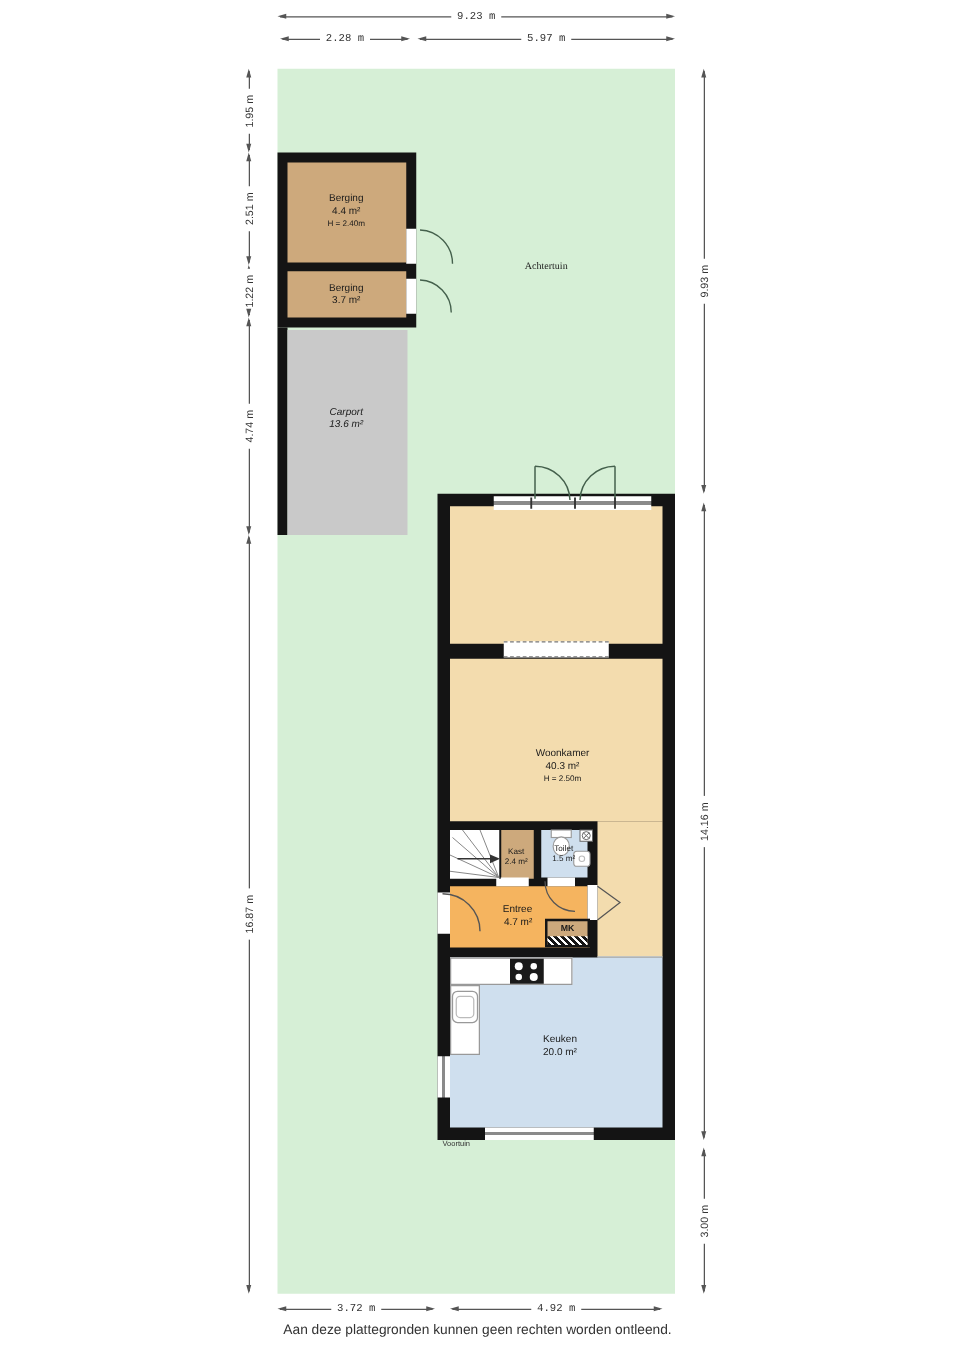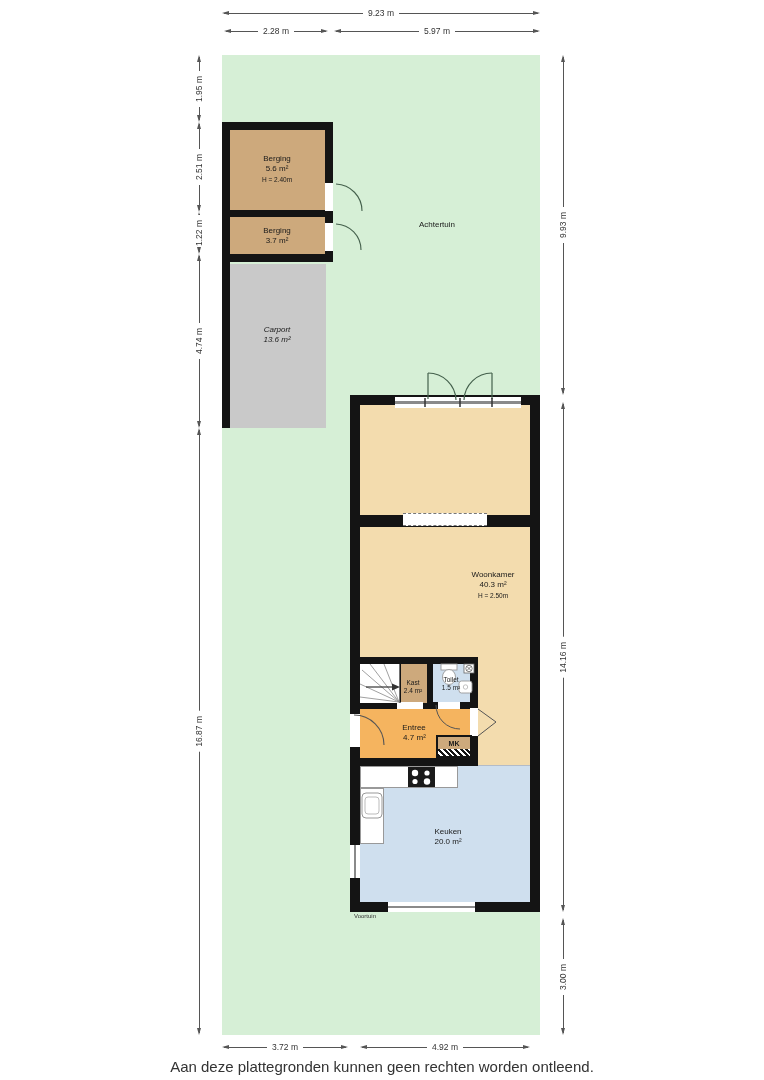--- a/index.html
+++ b/index.html
@@ -24,34 +24,34 @@
             box-sizing:border-box; display:flex; flex-direction:column; }
   .mk-box .mk-lbl { flex:1; display:flex; align-items:center; justify-content:center; font-size:7px; font-weight:bold; color:#1a1a1a; }
   .mk-box .mk-hatch { height:7px; background:repeating-linear-gradient(45deg,#141414 0 2px,#fff 2px 4px); }
   .bline { position:absolute; background:#b3bcc8; }
 
   
   .dim { position:absolute; display:flex; align-items:center; justify-content:center; }
   .dim .track { position:absolute; background:#555; }
   .dim .lbl { position:relative; background:#fff; font-size:8.5px; color:#333; }
   .dim.h .track { left:2px; right:2px; top:50%; height:1px; }
-  .dim.h .lbl { padding:0 5px; }
+  .dim.h .lbl { padding:0 5px;font-family:Liberation Mono, monospace; }
   .dim.h::before { content:""; position:absolute; left:0; top:50%; transform:translateY(-50%);
       border-top:2.5px solid transparent; border-bottom:2.5px solid transparent; border-right:7px solid #555; }
   .dim.h::after { content:""; position:absolute; right:0; top:50%; transform:translateY(-50%);
       border-top:2.5px solid transparent; border-bottom:2.5px solid transparent; border-left:7px solid #555; }
   .dim.v { flex-direction:column; }
   .dim.v .track { top:2px; bottom:2px; left:50%; width:1px; }
   .dim.v .lbl { padding:5px 0; writing-mode:vertical-rl; transform:rotate(180deg); }
   .dim.v::before { content:""; position:absolute; top:0; left:50%; transform:translateX(-50%);
       border-left:2.5px solid transparent; border-right:2.5px solid transparent; border-bottom:7px solid #555; }
   .dim.v::after { content:""; position:absolute; bottom:0; left:50%; transform:translateX(-50%);
       border-left:2.5px solid transparent; border-right:2.5px solid transparent; border-top:7px solid #555; }
 
-  .footer { position:absolute; left:0; right:0; top:1058px; text-align:center; font-size:15px; color:#333; }
+  .footer { position:absolute; left:0; right:0; top:1058px; text-align:center; font-size:11px; color:#333; }
   svg.linework { position:absolute; left:0; top:0; pointer-events:none; }
 </style>
 </head>
 <body>
 
 <div class="canvas">
 
   <div class="abs" style="left:222px;top:55px;width:318px;height:980px;background:var(--c-garden,#d6efd6);"></div>
 
   <div class="wall" style="left:222px;top:262px;width:8px;height:166px;"></div>
@@ -153,37 +153,37 @@
       <circle cx="465.5" cy="687" r="2.2" fill="none" stroke="#bbb"></circle>
     </g>
 
     <g stroke="#666" stroke-width="0.8" fill="#fff">
       <rect x="464" y="664" width="10" height="9"></rect>
       <circle cx="469" cy="668.5" r="3.2"></circle>
       <path d="M466.8,666.3 L471.2,670.7 M471.2,666.3 L466.8,670.7" fill="none"></path>
     </g>
   </svg>
 
-  <div class="rlabel" style="left:437px;top:225px;">
+  <div class="rlabel" style="left:437px;top:213px;font-family:Liberation Serif, serif;">
     <div>Achtertuin</div>
   </div>
   <div class="rlabel" style="left:277px;top:169px;">
     <div>Berging</div>
-    <div>5.6 m²</div>
+    <div>4.4 m²</div>
     <div class="h-note">H = 2.40m</div>
   </div>
   <div class="rlabel" style="left:277px;top:236px;">
     <div>Berging</div>
     <div>3.7 m²</div>
   </div>
   <div class="rlabel" style="left:277px;top:335px;font-style:italic;">
     <div>Carport</div>
     <div>13.6 m²</div>
   </div>
-  <div class="rlabel" style="left:450px;top:585px;margin-left:43px;">
+  <div class="rlabel" style="left:450px;top:613px;">
     <div>Woonkamer</div>
     <div>40.3 m²</div>
     <div class="h-note">H = 2.50m</div>
   </div>
   <div class="rlabel small" style="left:413px;top:687px;">
     <div>Kast</div>
     <div>2.4 m²</div>
   </div>
   <div class="rlabel small" style="left:451px;top:684px;">
     <div>Toilet</div>

